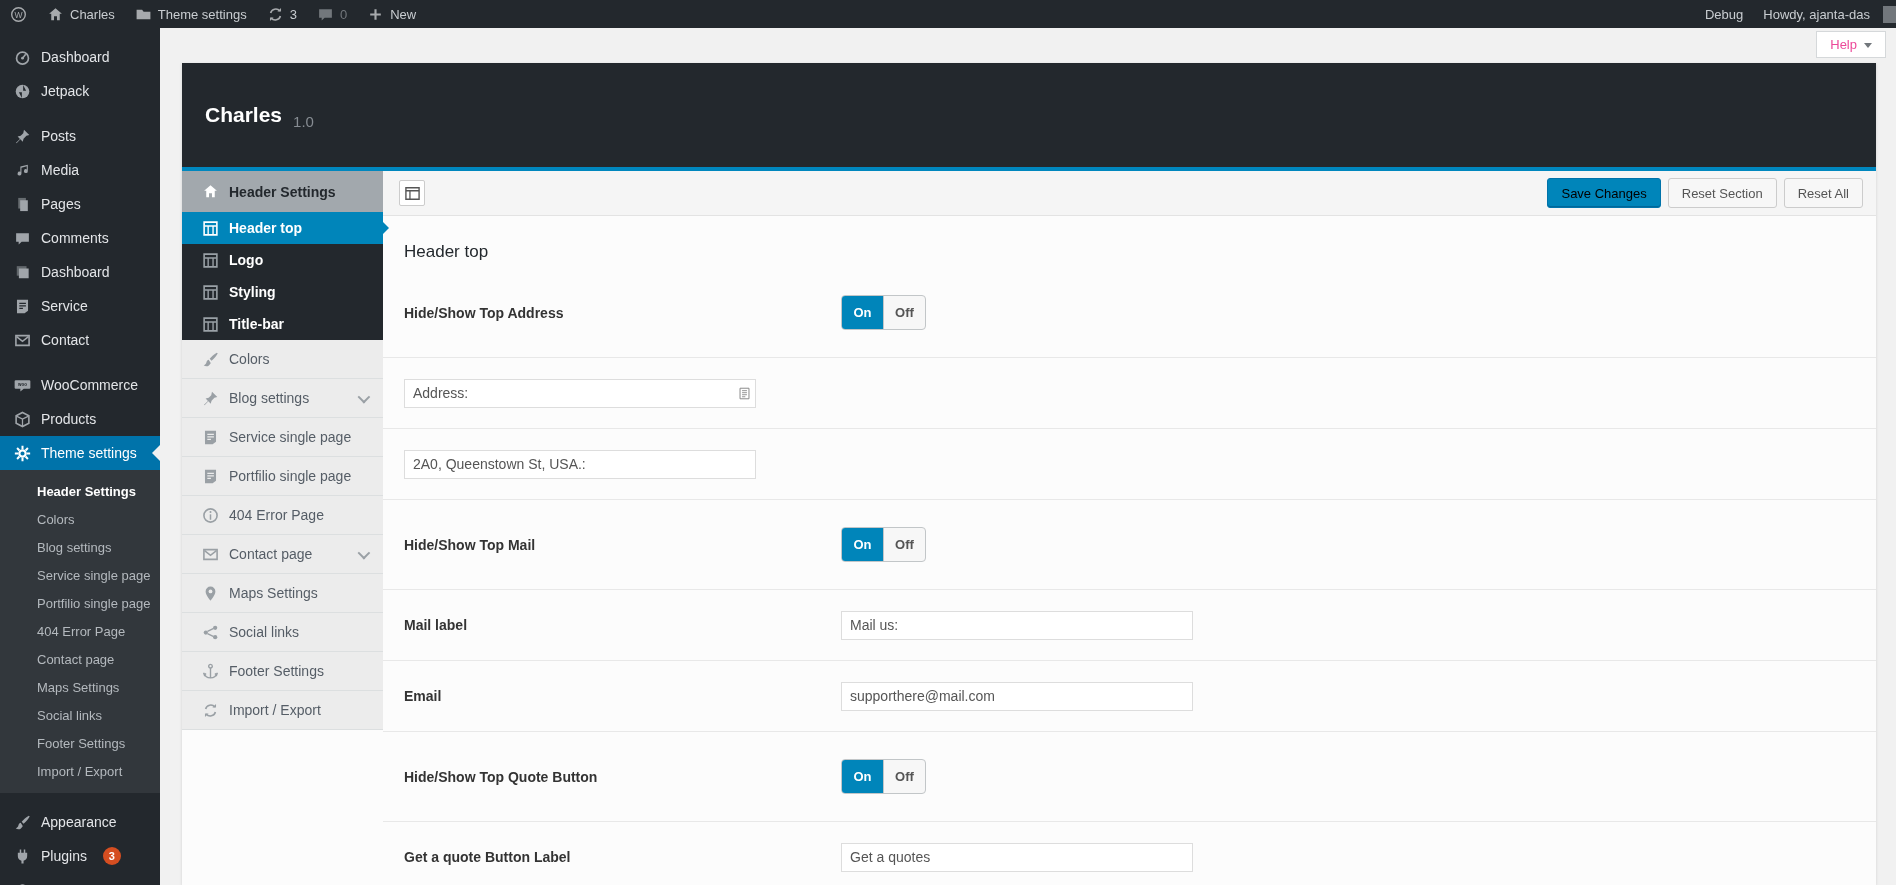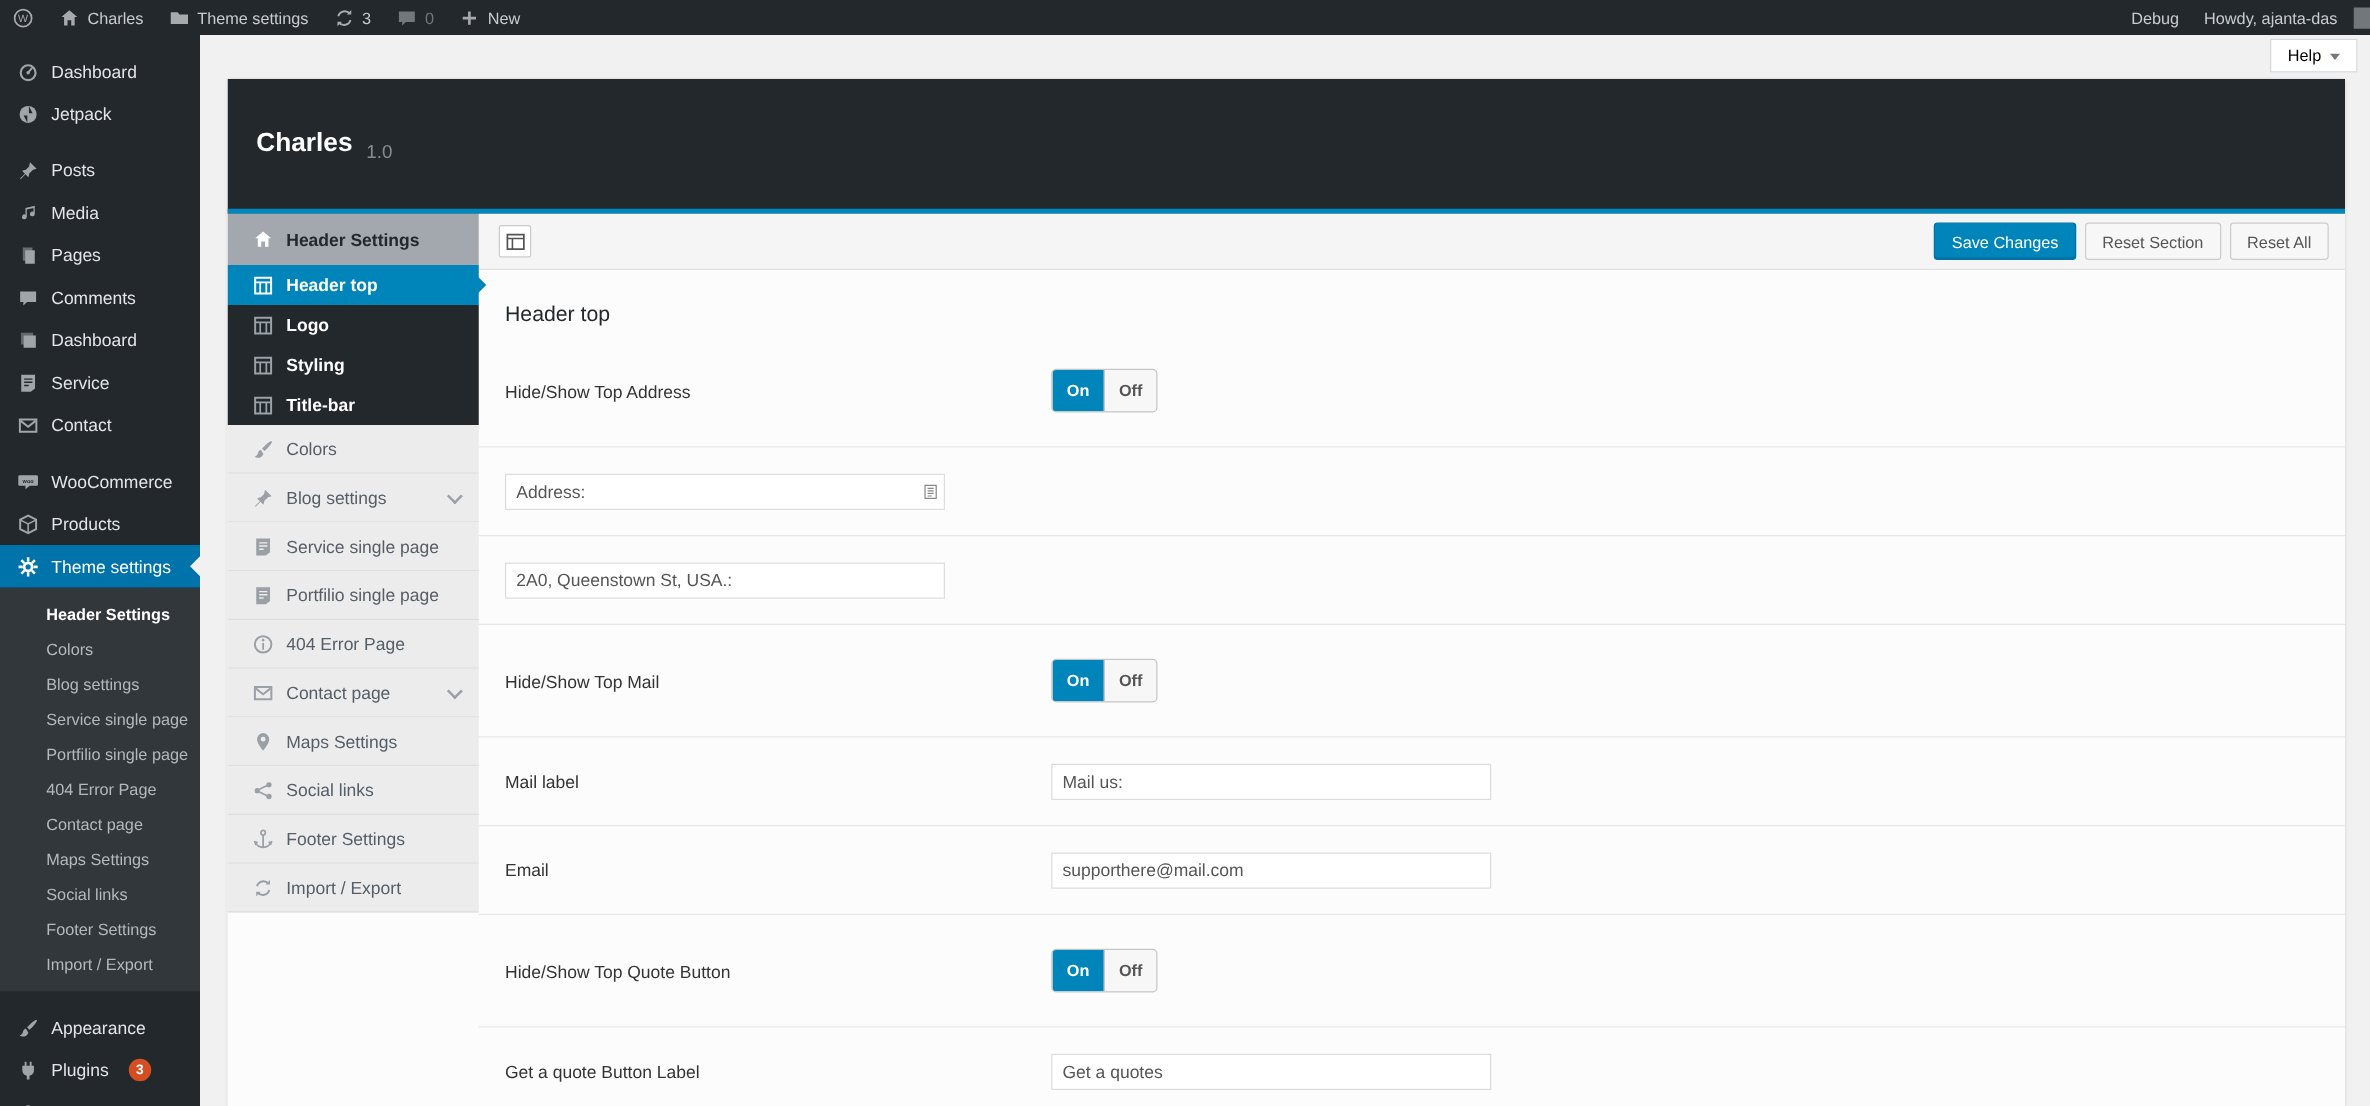--- a/index.html
+++ b/index.html
@@ -33,21 +33,21 @@
   .menu-gap{height:12px}
   .submenu{background:#32373c;padding:7px 0 8px}
   .submenu-item{height:28px;display:flex;align-items:center;padding-left:37px;font-size:13px;
                 color:#b4b9be;cursor:pointer}
   .submenu-item.current{color:#fff;font-weight:bold}
   .badge{margin-left:7px;background:#d54e21;color:#fff;border-radius:50%;min-width:18px;height:18px;
          display:inline-flex;align-items:center;justify-content:center;font-size:11px;font-weight:bold}
 
   
   #help-btn{position:absolute;top:31px;right:10px;height:25px;padding:0 13px;background:#fff;
-            border:1px solid #d5d8da;color:#000000;font-size:13px;display:flex;align-items:center;
+            border:1px solid #d5d8da;color:#ec4899;font-size:13px;display:flex;align-items:center;
             gap:7px;cursor:pointer;z-index:30}
   .caret{width:0;height:0;border:4px solid transparent;border-top:5px solid #72777c;margin-top:5px}
 
   
   #panel{position:absolute;left:182px;top:63px;width:1694px;height:822px;background:#fcfcfc;
          box-shadow:0 1px 3px rgba(0,0,0,.13);overflow:hidden}
   .panel-header{height:104px;background:#23282d;border-bottom:4px solid #0087be;display:flex;
                 align-items:center;padding-left:23px;gap:11px}
   .panel-title{color:#fff;font-size:21px;font-weight:bold}
   .panel-version{color:#868c92;font-size:15px;margin-top:13px}
@@ -73,27 +73,27 @@
 
   
   .main{flex:1;display:flex;flex-direction:column;min-width:0}
   .main-toolbar{height:44px;flex:none;display:flex;align-items:center;background:#f5f5f5;
                 border-bottom:1px solid #e3e3e3;padding:0 13px 0 16px}
   .expand-btn{width:24px;height:24px;background:#fff;border:1px solid #ccc;border-radius:2px;
               display:flex;align-items:center;justify-content:center;color:#555;cursor:pointer}
   .spacer{flex:1}
   .btn{height:30px;padding:0 13px;border-radius:3px;font-size:13px;cursor:pointer;margin-left:7px;
        border:1px solid #ccc;background:#f7f7f7;color:#555;font-family:inherit}
-  .btn-primary{background:#0085ba;border-color:#0073aa;color:#ffffff;box-shadow:inset 0 -1px 0 #006799}
+  .btn-primary{background:#0085ba;border-color:#0073aa;color:#000000;box-shadow:inset 0 -1px 0 #006799}
   .main-heading{height:46px;flex:none;display:flex;align-items:flex-end;padding:0 0 6px 21px;
                 font-size:17px;color:#23282d}
   .row{display:flex;align-items:center;border-bottom:1px solid #e8e8e8;padding-left:21px}
   .row-toggle{height:89px}
   .row-text{height:70px}
-  .row-label{width:437px;flex:none;font-size:14px;font-weight:normal;color:#333}
+  .row-label{width:437px;flex:none;font-size:14px;font-weight:bold;color:#333}
   .toggle{display:inline-flex;border:1px solid #c2c6c8;border-radius:4px;overflow:hidden;background:#f7f7f7}
   .t-btn{width:41px;height:33px;display:flex;align-items:center;justify-content:center;
          font-size:13px;font-weight:bold;cursor:pointer;color:#555}
   .t-off{border-left:1px solid #c2c6c8}
   .toggle.state-on .t-on{background:#0085ba;color:#fff}
   .text-wrap{position:relative;display:inline-flex;align-items:center}
   .text-input{width:352px;height:29px;border:1px solid #ddd;background:#fff;color:#555;font-size:14px;
               padding:0 8px;font-family:inherit;box-sizing:border-box}
   .text-input.has-icon{padding-right:26px}
   .input-icon{position:absolute;right:5px;color:#888}

